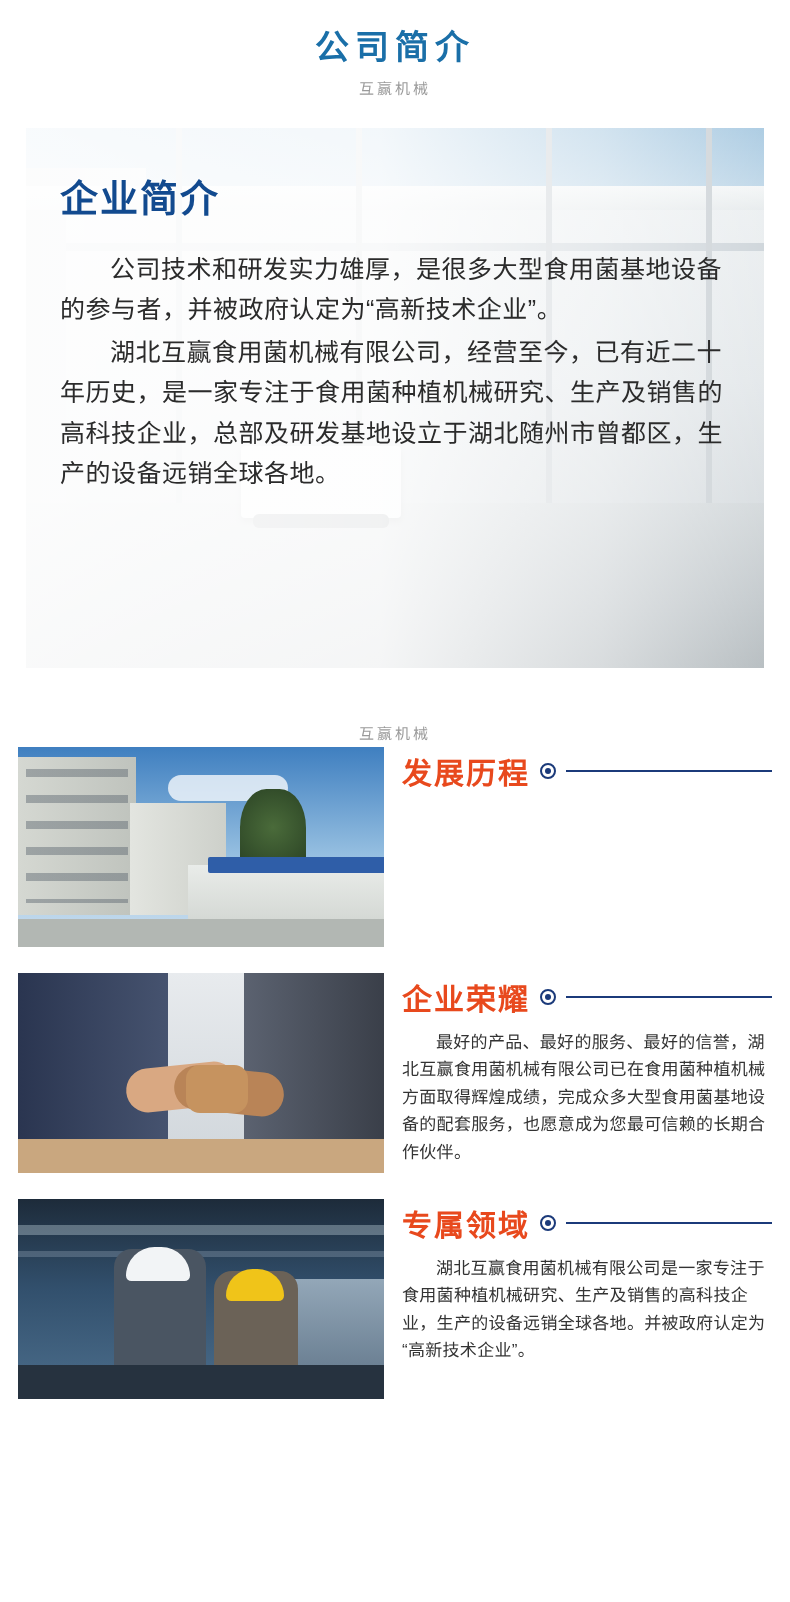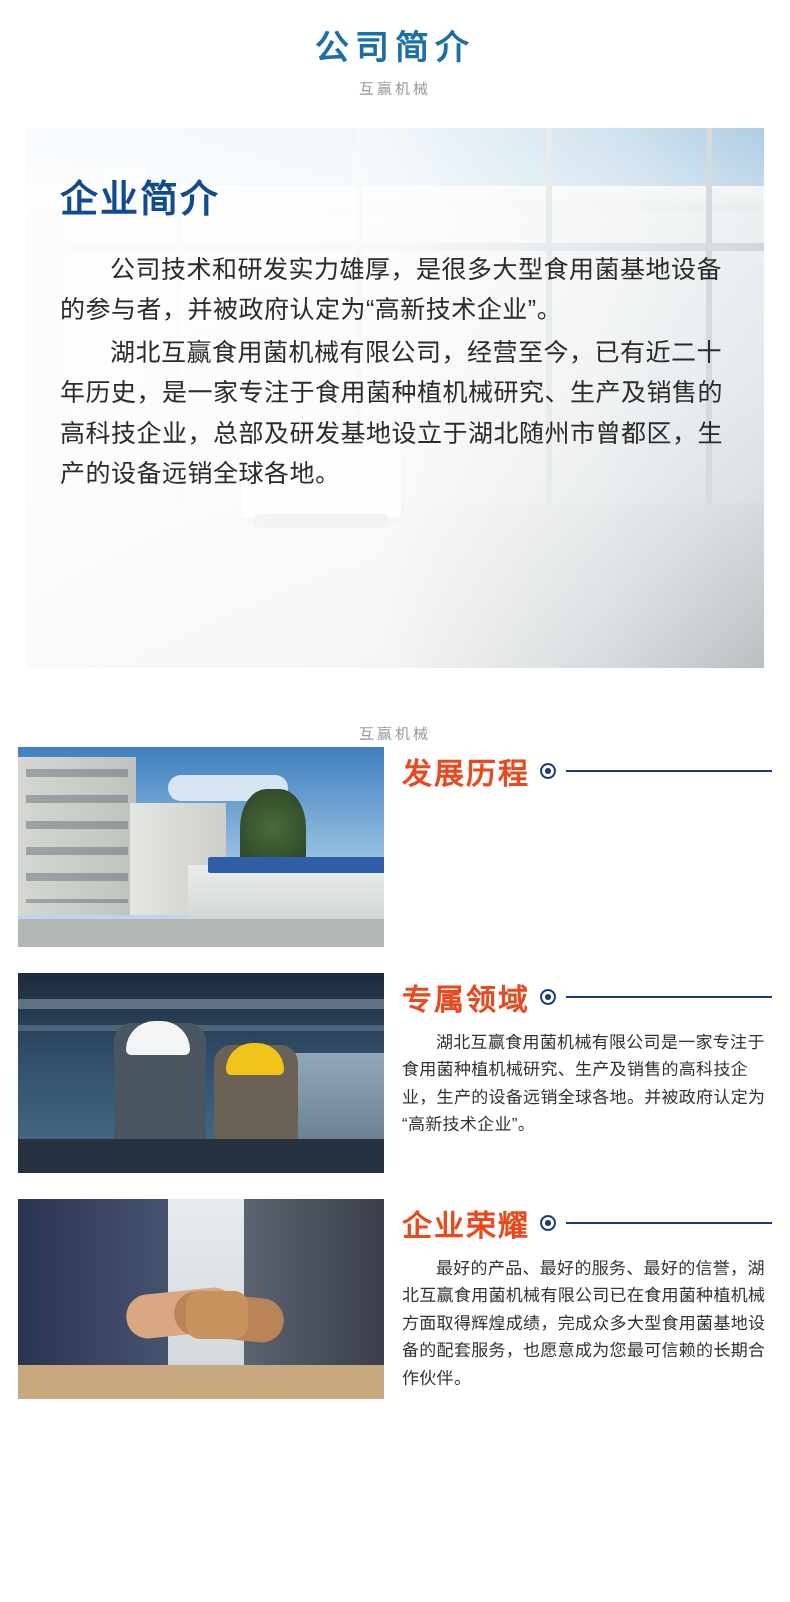--- a/index.html
+++ b/index.html
@@ -260,20 +260,40 @@
     <div class="about-text">
       <div class="about-head">
         <div class="about-title">发展历程</div>
         <span class="bullet-dot"></span>
         <span class="rule"></span>
       </div>
     </div>
   </div>
 
   <div class="about-row">
+    <div class="about-thumb thumb3">
+      <div class="bg"></div>
+      <div class="suitL"></div>
+        <div class="suitR"></div>
+      <div class="armL"></div>
+        <div class="armR"></div>
+        <div class="grip"></div>
+      <div class="table"></div>
+    </div>
+    <div class="about-text">
+      <div class="about-head">
+        <div class="about-title">企业荣耀</div>
+        <span class="bullet-dot"></span>
+        <span class="rule"></span>
+      </div>
+      <p class="about-para">最好的产品、最好的服务、最好的信誉，湖北互赢食用菌机械有限公司已在食用菌种植机械方面取得辉煌成绩，完成众多大型食用菌基地设备的配套服务，也愿意成为您最可信赖的长期合作伙伴。</p>
+    </div>
+  </div>
+
+  <div class="about-row">
     <div class="about-thumb thumb2">
       <div class="bg"></div>
         <div class="beam"></div>
         <div class="beam2"></div>
       <div class="mach"></div>
       <div class="p1"></div>
         <div class="h1"></div>
       <div class="p2"></div>
         <div class="h2"></div>
       <div class="floor"></div>
@@ -281,33 +301,13 @@
     <div class="about-text">
       <div class="about-head">
         <div class="about-title">专属领域</div>
         <span class="bullet-dot"></span>
         <span class="rule"></span>
       </div>
       <p class="about-para">湖北互赢食用菌机械有限公司是一家专注于食用菌种植机械研究、生产及销售的高科技企业，生产的设备远销全球各地。并被政府认定为“高新技术企业”。</p>
     </div>
   </div>
 
-  <div class="about-row">
-    <div class="about-thumb thumb3">
-      <div class="bg"></div>
-      <div class="suitL"></div>
-        <div class="suitR"></div>
-      <div class="armL"></div>
-        <div class="armR"></div>
-        <div class="grip"></div>
-      <div class="table"></div>
-    </div>
-    <div class="about-text">
-      <div class="about-head">
-        <div class="about-title">企业荣耀</div>
-        <span class="bullet-dot"></span>
-        <span class="rule"></span>
-      </div>
-      <p class="about-para">最好的产品、最好的服务、最好的信誉，湖北互赢食用菌机械有限公司已在食用菌种植机械方面取得辉煌成绩，完成众多大型食用菌基地设备的配套服务，也愿意成为您最可信赖的长期合作伙伴。</p>
-    </div>
-  </div>
-
 </div>
 
 </body></html>

